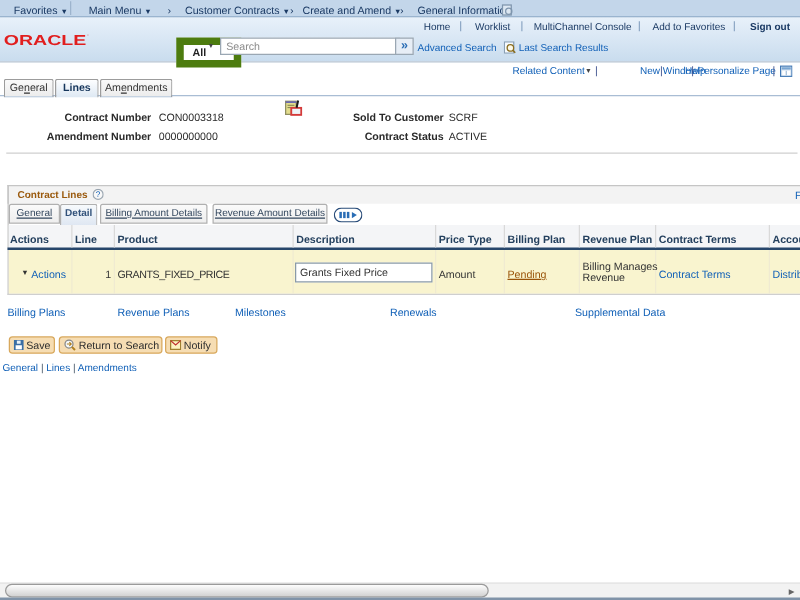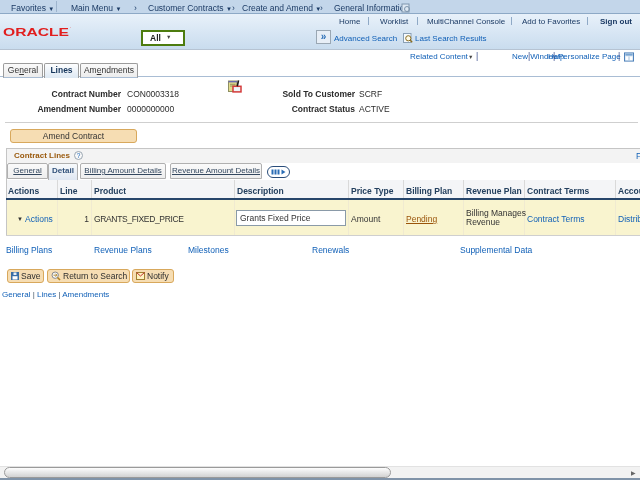--- a/index.html
+++ b/index.html
@@ -34,22 +34,23 @@
 <div class="abs nav" style="left:339px;top:17px;font-size:8px;">Home</div>
 <div class="abs" style="left:368px;top:17px;width:1px;height:8px;background:#8fa9c6;"></div>
 <div class="abs nav" style="left:380px;top:17px;font-size:8px;">Worklist</div>
 <div class="abs" style="left:417px;top:17px;width:1px;height:8px;background:#8fa9c6;"></div>
 <div class="abs nav" style="left:427px;top:17px;font-size:8px;">MultiChannel Console</div>
 <div class="abs" style="left:511px;top:17px;width:1px;height:8px;background:#8fa9c6;"></div>
 <div class="abs nav" style="left:522px;top:17px;font-size:8px;">Add to Favorites</div>
 <div class="abs" style="left:587px;top:17px;width:1px;height:8px;background:#8fa9c6;"></div>
 <div class="abs nav" style="left:600px;top:17px;font-size:8px;font-weight:bold;">Sign out</div>
 
-<div class="abs" style="left:141px;top:30px;width:33px;height:12px;background:#fff;border:2px solid #4d7c0f;font-size:8.5px;color:#222;font-weight:bold;padding-left:7px;line-height:12px;">All</div>
+<div class="abs" style="left:141px;top:30px;width:33px;height:12px;background:#fff;border:6px solid #4d7c0f;font-size:8.5px;color:#222;font-weight:bold;padding-left:7px;line-height:12px;">All</div>
 <div class="abs" style="left:166px;top:34px;font-size:5.5px;color:#444;">▼</div>
+<div class="abs" style="left:176px;top:30px;width:138px;height:12px;background:#fff;border:1px solid #9aa7b3;font-size:8.5px;color:#8b8b8b;padding-left:4px;line-height:12px;">Search</div>
 <div class="abs" style="left:316px;top:30px;width:13px;height:12px;background:#e7eef6;border:1px solid #9aa7b3;color:#2a6db5;font-size:10px;text-align:center;line-height:12px;font-weight:bold;">»</div>
 <div class="abs blu" style="left:334px;top:34px;font-size:8px;">Advanced Search</div>
 <svg class="abs" style="left:403px;top:33px;" width="10" height="10" viewBox="0 0 10 10">
       <rect x="0.5" y="0.5" width="7.5" height="9" fill="#f6fafe" stroke="#8aa0b5"></rect>
       <circle cx="5.3" cy="5.3" r="2.6" fill="#fdf9e8" stroke="#8a6d1f"></circle>
       <line x1="7.2" y1="7.2" x2="9.2" y2="9.2" stroke="#8a6d1f" stroke-width="1.3"></line>
     </svg>
 <div class="abs blu" style="left:415px;top:34px;font-size:8px;">Last Search Results</div>
 
 <div class="abs blu" style="left:410px;top:52px;font-size:8px;">Related Content</div>
@@ -86,21 +87,20 @@
 <rect x="0.5" y="1" width="8.5" height="10.5" fill="#e3dd8e" stroke="#8f8f60"></rect>
 <rect x="0.5" y="1" width="8.5" height="1.4" fill="#6a6ab0"></rect>
 <rect x="2" y="3.8" width="5.5" height="0.9" fill="#8a8a55"></rect>
       <rect x="2" y="5.6" width="5.5" height="0.9" fill="#8a8a55"></rect>
 <rect x="5" y="6.3" width="8" height="5.6" fill="#eef4f8" stroke="#d43a3a" stroke-width="1.5"></rect>
 <rect x="9.1" y="0.3" width="1.6" height="6" fill="#1a1a1a" transform="rotate(12 9.9 3.3)"></rect>
 </svg>
 
 <div class="abs" style="left:5px;top:122px;width:633px;height:1px;background:#cfcfcf;"></div>
 
-<div class="abs" style="left:10px;top:129px;width:125px;height:12px;background:#f6ddb3;border:1px solid #d8a85c;border-radius:3px;font-size:8.5px;color:#333;text-align:center;line-height:12px;">Amend Contract</div>
 
 <div class="abs" style="left:6px;top:148px;width:634px;height:14px;background:#f3f3f3;border-top:1px solid #c5c5c5;border-left:1px solid #c5c5c5;"></div>
 <div class="abs" style="left:6px;top:148px;width:1px;height:88px;background:#c5c5c5;"></div>
 <div class="abs" style="left:14px;top:151px;font-size:8px;font-weight:bold;color:#9a5a0e;">Contract Lines</div>
 <svg class="abs" style="left:74px;top:151px;" width="9" height="9" viewBox="0 0 9 9">
       <circle cx="4.5" cy="4.5" r="4" fill="#f8f8f8" stroke="#99a5b0"></circle>
       <text x="4.5" y="6.8" font-size="6.5" text-anchor="middle" fill="#1160b7" font-family="Liberation Sans">?</text>
     </svg>
 <div class="abs blu" style="left:636px;top:151px;font-size:8.5px;">Find</div>
 

